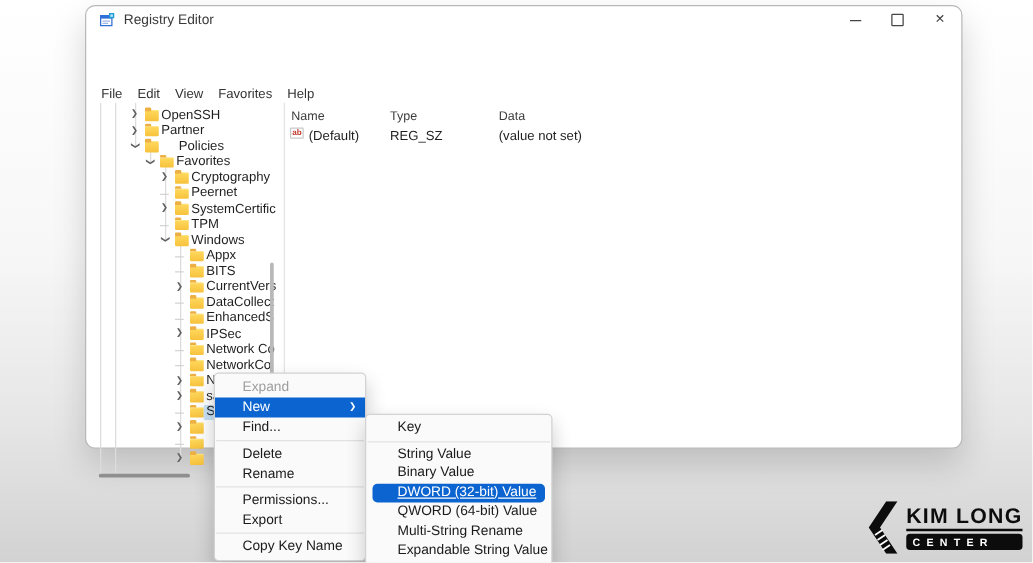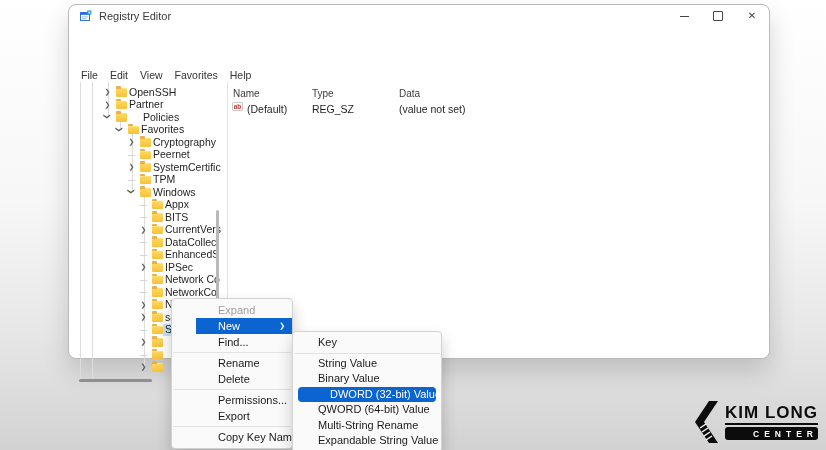--- a/index.html
+++ b/index.html
@@ -51,39 +51,39 @@
   .lhead{position:absolute;top:6px;font-size:10px;color:#3c3c3c;white-space:nowrap;}
   .lcell{position:absolute;top:21px;font-size:10.5px;color:#1f1f1f;white-space:nowrap;}
   .reg-icon{position:absolute;left:3px;top:19.5px;width:11px;height:9px;border:1px solid #c9c9c9;
     border-radius:1px;background:#fff;color:#c2392b;font-size:6.5px;font-weight:bold;
     line-height:8px;text-align:center;box-sizing:border-box;}
   .reg-icon::before{content:"ab";}
 
   
   .cmenu{position:absolute;left:171px;top:298px;width:122px;box-sizing:border-box;background:#fafafa;
     border:1px solid #d2d2d2;border-radius:4px;box-shadow:0 8px 16px rgba(0,0,0,.20);padding:3px 0;}
-  .cm-item{height:16px;line-height:16px;font-size:11px;color:#1a1a1a;padding-left:22px;position:relative;white-space:nowrap;margin-left:24px;}
+  .cm-item{height:16px;line-height:16px;font-size:11px;color:#1a1a1a;padding-left:22px;position:relative;white-space:nowrap;}
   .cm-item.disabled{color:#9e9e9e;}
   .cm-item.hl{background:var(--accent);color:#fff;}
   .cm-item.has-sub::after{content:"\276F";position:absolute;right:7px;top:0;font-size:7px;}
   .cm-sep{height:1px;background:#e2e2e2;margin:2px 1px;}
 
   .smenu{position:absolute;left:292px;top:315px;width:150px;box-sizing:border-box;background:#fafafa;
     border:1px solid #d2d2d2;border-radius:4px;box-shadow:0 8px 16px rgba(0,0,0,.20);padding:3px 0;margin-top:16px;}
   .sm-item{height:15.5px;line-height:15.5px;font-size:11px;color:#1a1a1a;padding-left:25px;white-space:nowrap;}
-  .sm-item.hl{background:var(--accent);color:#fff;border-radius:4px;margin:0 5px;padding-left:32px;}
+  .sm-item.hl{background:var(--accent);color:#fff;border-radius:4px;margin:0 5px;padding-left:20px;text-decoration:underline;}
   .sm-sep{height:1px;background:#e2e2e2;margin:2px 1px;}
 
   
   .watermark{position:absolute;right:8px;bottom:7px;display:flex;align-items:center;}
   .wm-logo{margin-right:5px;}
   .wm-line1{font-size:17px;font-weight:bold;letter-spacing:1px;color:#0c0c0c;line-height:1;}
   .wm-rule{height:2px;background:#0c0c0c;margin:2px 0 2px 0;}
   .wm-line2{background:#0c0c0c;color:#fff;font-size:8.5px;font-weight:bold;letter-spacing:5px;
-    text-align:right;padding:2.5px 0 2px 5px;border-radius:3px;line-height:1;}
+    text-align:left;padding:2.5px 0 2px 5px;border-radius:3px;line-height:1;}
 </style>
 </head>
 <body>
 
 <div class="canvas">
 
   <div class="window">
 
     <div class="titlebar">
       <svg class="app-icon" viewBox="0 0 12 12">
@@ -253,22 +253,22 @@
         <span class="lcell" style="left:170px;">(value not set)</span>
       </div>
     </div>
   </div>
 
   <div class="cmenu" id="context-menu">
       <div class="cm-item disabled">Expand</div>
       <div class="cm-item hl has-sub">New</div>
       <div class="cm-item">Find...</div>
       <div class="cm-sep"></div>
+      <div class="cm-item">Delete</div>
       <div class="cm-item">Rename</div>
-      <div class="cm-item">Delete</div>
       <div class="cm-sep"></div>
       <div class="cm-item">Permissions...</div>
       <div class="cm-item">Export</div>
       <div class="cm-sep"></div>
       <div class="cm-item">Copy Key Name</div>
     </div>
   <div class="smenu" id="submenu">
       <div class="sm-item">Key</div>
       <div class="sm-sep"></div>
       <div class="sm-item">String Value</div>

